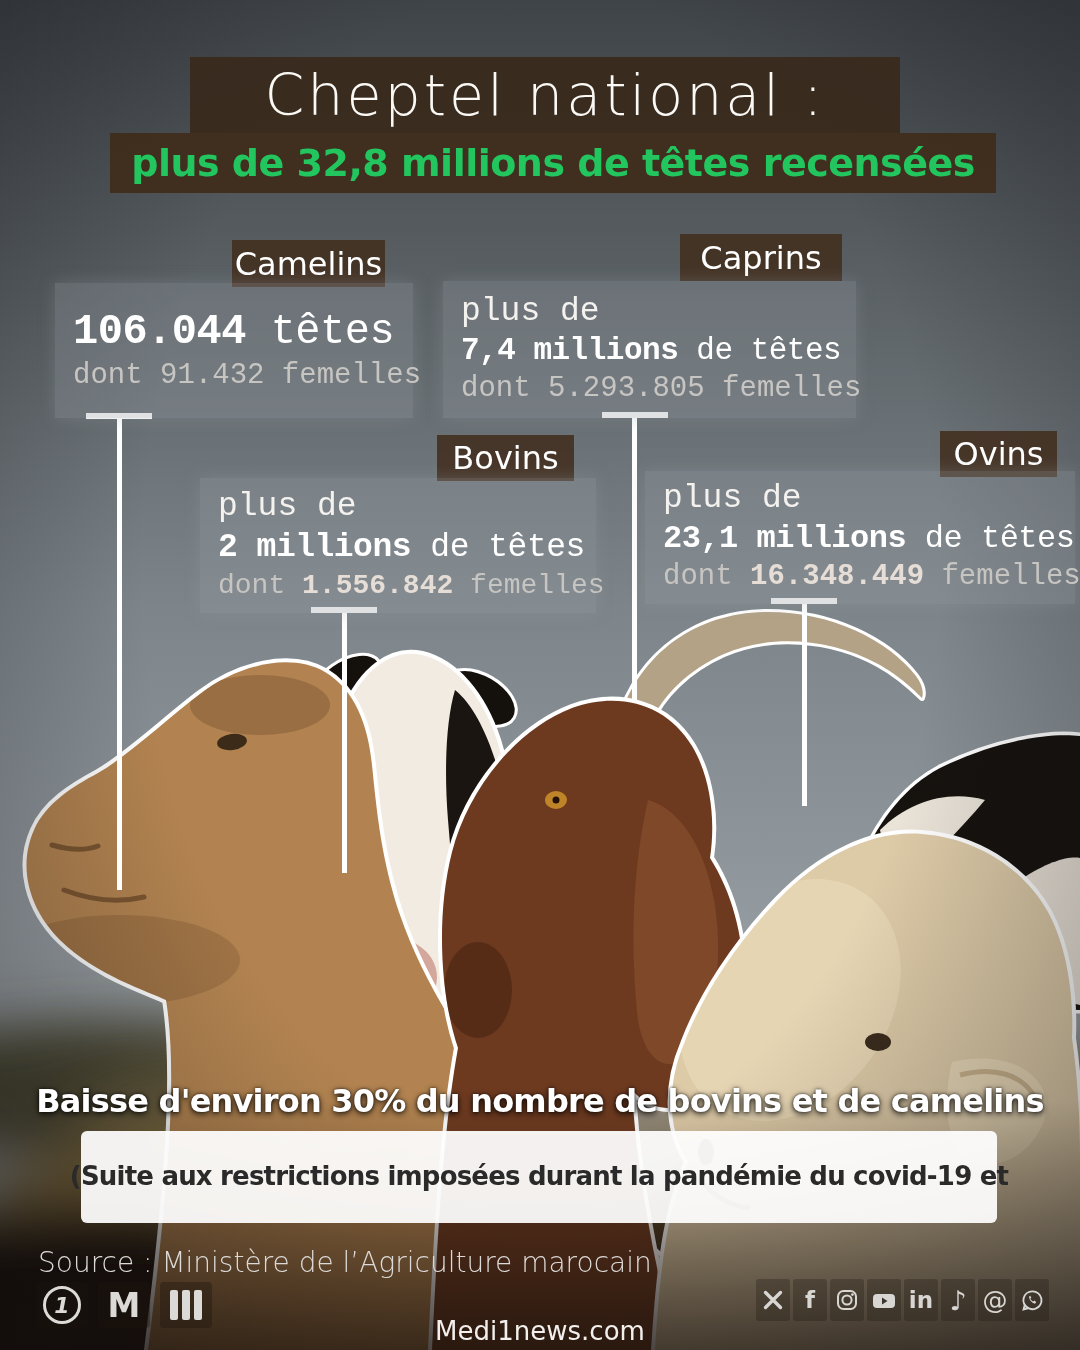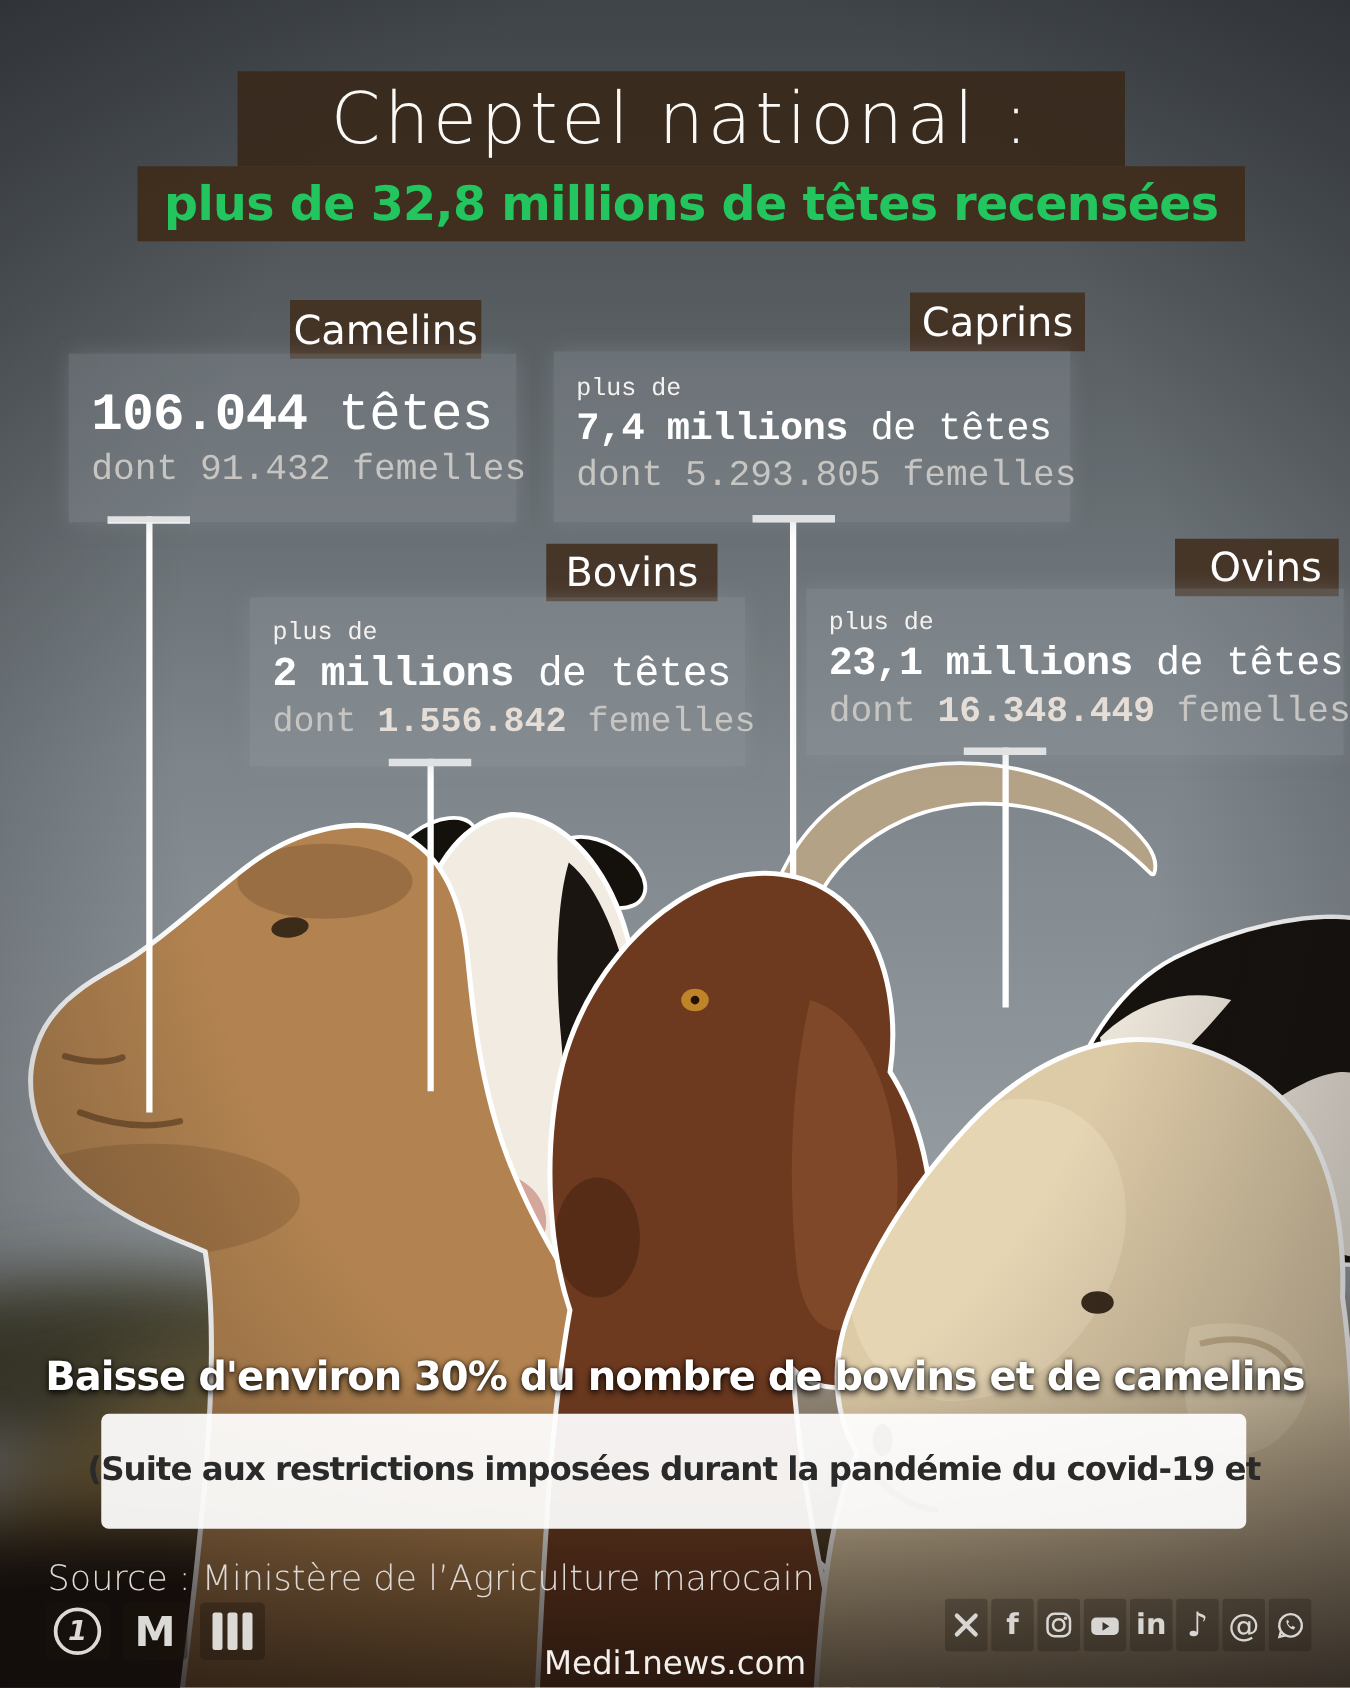--- a/index.html
+++ b/index.html
@@ -19,37 +19,37 @@
   .subtitle-bar{left:110px;top:133px;width:886px;height:60px;background:rgba(64,45,28,.96);
     display:flex;align-items:center;justify-content:center;}
   .subtitle-text{font-size:38px;font-weight:800;color:#22c55e;letter-spacing:-0.5px;white-space:nowrap;}
 
   
   .spec-label{background:rgba(66,48,32,.90);color:#fff;font-size:32px;font-weight:400;
     display:flex;align-items:center;justify-content:center;white-space:nowrap;}
   .spec-box{background:rgba(150,156,161,.30);box-shadow:0 0 16px rgba(150,156,161,.30);
     color:#fff;display:flex;flex-direction:column;justify-content:center;
     padding-left:18px;gap:2px;font-family:Liberation Mono, monospace;}
-  .plusde{font-size:20px;font-weight:400;color:#f4f2ef;line-height:1.15;}
+  .plusde{font-size:33px;font-weight:400;color:#f4f2ef;line-height:1.15;}
   .bigline{font-size:34px;font-weight:400;letter-spacing:-0.5px;line-height:1.2;white-space:nowrap;}
   .bigline .strong{font-weight:800;}
   .dont{font-size:29px;font-weight:300;color:#c7c5c2;line-height:1.2;white-space:nowrap;}
   .dont .fem-b{font-weight:800;color:#e6ded6;}
   #box-camelins .bigline{font-size:42px;}
   #box-caprins .bigline{font-size:31px;}
   #box-bovins .bigline{font-size:33px;}
   #box-ovins .bigline{font-size:32px;}
   #box-bovins .dont{font-size:28px;}
   #lbl-camelins{left:232px;top:240px;width:153px;height:47px;}
   #box-camelins{left:55px;top:283px;width:340px;height:135px;}
-  #lbl-caprins{left:680px;top:234px;width:140px;height:47px;margin-left:48px;}
+  #lbl-caprins{left:680px;top:234px;width:162px;height:47px;}
   #box-caprins{left:443px;top:281px;width:395px;height:137px;}
   #lbl-bovins{left:437px;top:435px;width:137px;height:46px;}
   #box-bovins{left:200px;top:478px;width:378px;height:135px;}
-  #lbl-ovins{left:940px;top:431px;width:117px;height:46px;padding-left:14px;}
+  #lbl-ovins{left:940px;top:431px;width:117px;height:46px;}
   #box-ovins{left:645px;top:471px;width:412px;height:133px;}
 
   
   .tick{position:absolute;height:6px;background:#fff;}
   .stem{position:absolute;width:5px;background:#fff;}
   #tick-camelins{left:86px;top:413px;width:66px;}
   #stem-camelins{left:117px;top:413px;height:477px;}
   #tick-bovins{left:311px;top:607px;width:66px;}
   #stem-bovins{left:342px;top:607px;height:266px;}
   #tick-caprins{left:602px;top:412px;width:66px;}

